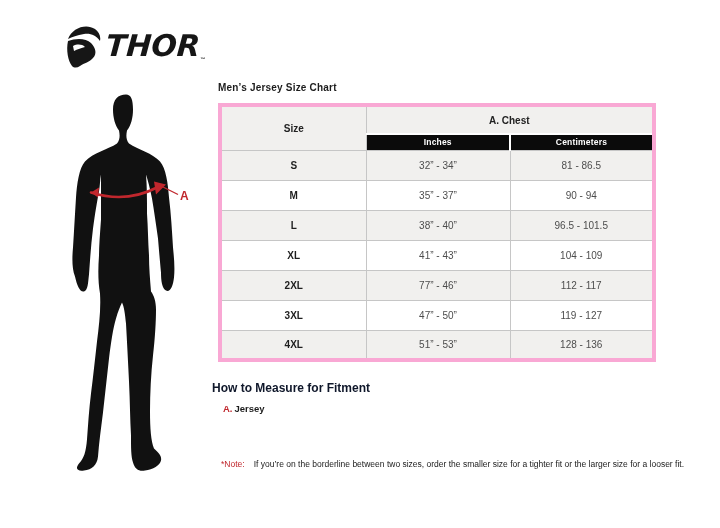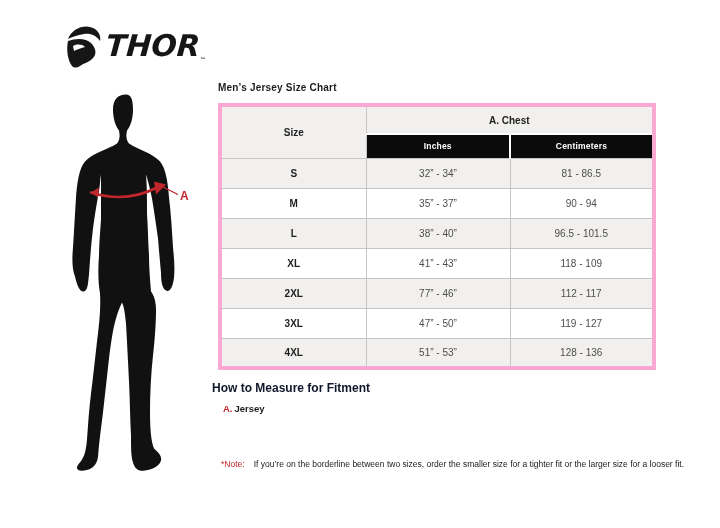--- a/index.html
+++ b/index.html
@@ -39,21 +39,21 @@
     border:4px solid #f9a8d4;
   }
   .size-table th, .size-table td {
     border:1px solid #c6c6c6; text-align:center; vertical-align:middle;
   }
   .size-table .head-cell { background:#f1f0ee; font-size:10px; font-weight:bold; color:#222; }
   .size-table .size-head { width:146px; height:45px; }
   .size-table .group-head { height:29px; }
   .size-table .bar {
     background:#0b0b0b; color:#ffffff; font-size:8.5px; font-weight:bold;
-    height:24px; border-top:2px solid #ffffff; letter-spacing:0.2px;
+    height:16px; border-top:2px solid #ffffff; letter-spacing:0.2px;
   }
   .size-table .bar + .bar { border-left:2px solid #ffffff; }
   .size-table tbody td { height:30px; font-size:10px; color:#4d4d4d; }
   .size-table tbody td.size-cell { font-weight:bold; color:#1e1e1e; }
   .size-table tbody tr:nth-child(odd) td { background:#f1f0ee; }
   .size-table tbody tr:nth-child(even) td { background:#ffffff; }
 
   
   .measure-heading {
     position:absolute; left:212px; top:381px;
@@ -183,21 +183,21 @@
       <td>90 - 94</td>
     </tr>
     <tr>
       <td class="size-cell">L</td>
       <td>38” - 40”</td>
       <td>96.5 - 101.5</td>
     </tr>
     <tr>
       <td class="size-cell">XL</td>
       <td>41” - 43”</td>
-      <td>118 - 109</td>
+      <td>104 - 109</td>
     </tr>
     <tr>
       <td class="size-cell">2XL</td>
       <td>77” - 46”</td>
       <td>112 - 117</td>
     </tr>
     <tr>
       <td class="size-cell">3XL</td>
       <td>47” - 50”</td>
       <td>119 - 127</td>

